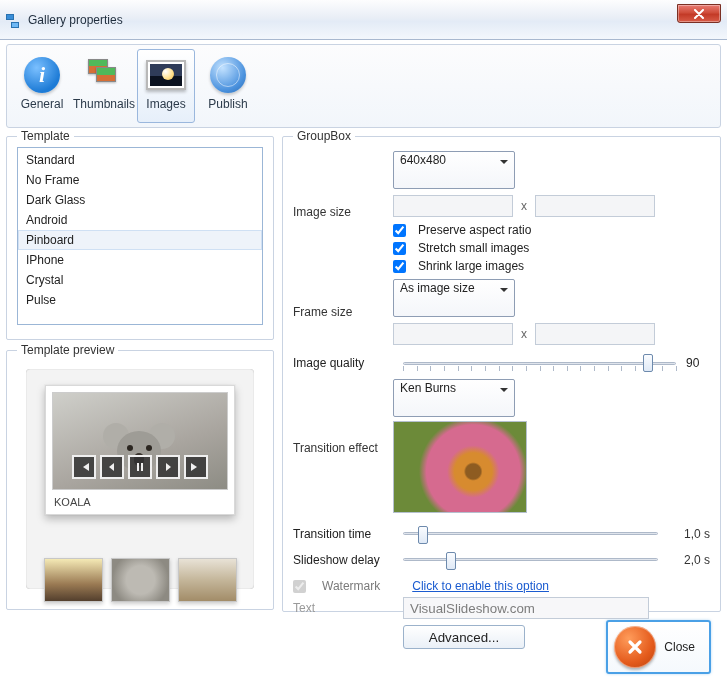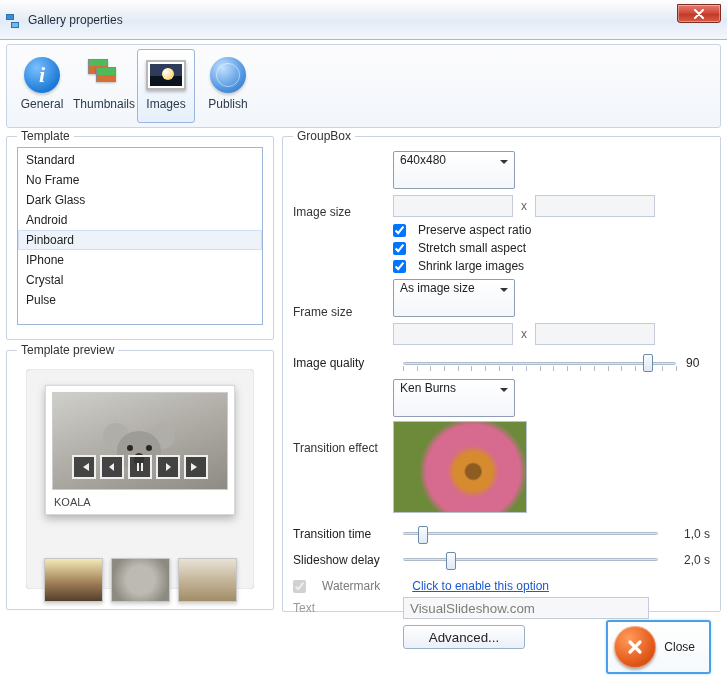--- a/index.html
+++ b/index.html
@@ -325,21 +325,21 @@
             <input class="numbox" disabled="" style="">
             <span class="xsep">x</span>
             <input class="numbox" disabled="" style="">
           </div>
           <label class="inline" style="margin-top:6px;">
             <input type="checkbox" checked="" style="">
             <span>Preserve aspect ratio</span>
           </label>
           <label class="inline" style="margin-top:4px;">
             <input type="checkbox" checked="" style="">
-            <span>Stretch small aspect</span>
+            <span>Stretch small images</span>
           </label>
           <label class="inline" style="margin-top:4px;">
             <input type="checkbox" checked="" style="">
             <span>Shrink large images</span>
           </label>
         </div>
       </div>
 
       <div class="form-row">
         <div class="lbl">Frame size</div>

